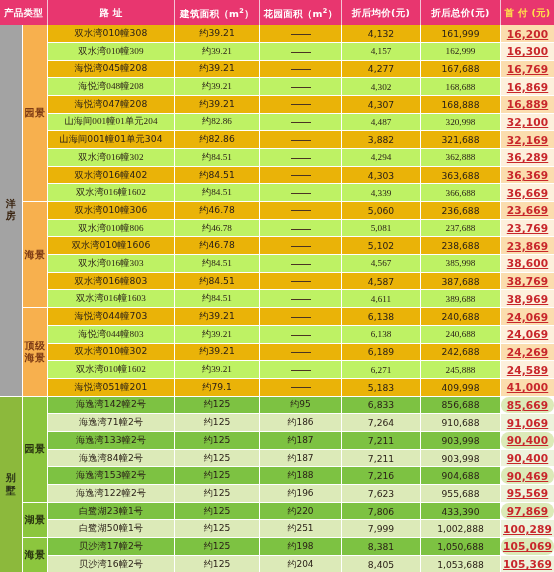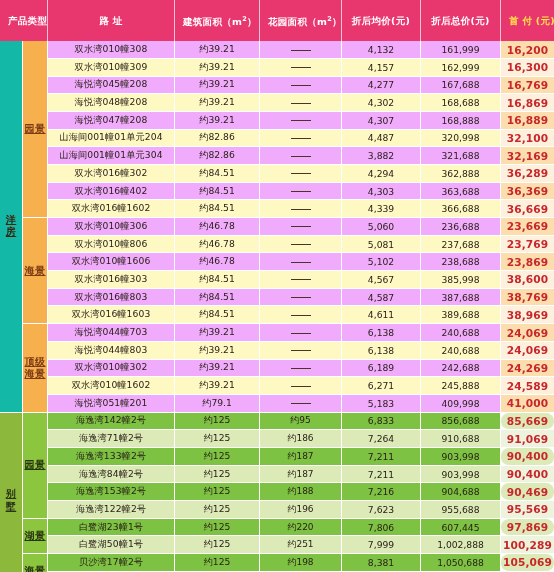--- a/index.html
+++ b/index.html
@@ -26,21 +26,21 @@
     background: #E8366F;
     color: #ffffff;
     font-size: 9.5px;
     font-weight: bold;
     height: 22px;
     line-height: 22px;
     text-align: center;
     letter-spacing: .3px;
     border-right: 1.2px solid #F5C2D6;
     white-space: nowrap;
-    padding: 8px;
+    padding: 0;
     vertical-align: middle;
   }
   thead th:last-child { border-right: none; }
   thead th.accent { color: #FFE24A; margin-left: 44px; }
   th .sup { font-size: 6.5px; vertical-align: super; }
 
   
   tbody td {
     height: 17.7px;
     font-size: 9.2px;
@@ -49,53 +49,53 @@
     border-right: 1.2px solid #FFFFFF;
     border-bottom: 1.2px solid #FFFFFF;
     padding: 0;
     white-space: nowrap;
     vertical-align: middle;
     overflow: hidden;
   }
   tbody td:last-child { border-right: none; }
 
   
-  tr.o-a td.data { background: #f0abfc; }
-  tr.o-b td.data { background: #fef9c3; }
+  tr.o-a td.data { background: #eab308; }
+  tr.o-b td.data { background: #bef264; font-family: Liberation Serif, serif; }
   tr.o-a td.pay  { background: #FBDDAE; }
   tr.o-b td.pay  { background: #FDF0DC; }
 
   
   tr.g-a td.data { background: #DCEAB8; margin-left: 36px; }
   tr.g-b td.data { background: #7DC242; }
   tr.g-a td.pay  { background: #EDF3DC; margin-left: 24px; }
   tr.g-b td.pay  { background: #DCEAB8; border-radius: 8px; }
 
   
   td.pay {
     color: #C8262B;
     font-weight: bold;
     font-size: 10.6px;
     letter-spacing: .1px;
+    text-decoration: underline;
   }
 
   
   td.cat, td.sub {
     border-right: 1.6px solid #FFFFFF;
     border-bottom: 1.6px solid #FFFFFF;
     font-weight: bold;
     font-size: 10px;
     letter-spacing: .5px;
     line-height: 1.22;
     padding: 0 1px;
     white-space: normal;
     word-break: break-all;
-    text-decoration: underline;
-  }
-  td.cat.orange { background: #14b8a6; color: #3a2410; }
+  }
+  td.cat.orange { background: #a3a3a3; color: #3a2410; }
   td.sub.orange { background: #F7B04E; color: #7d3a14; }
   td.cat.green  { background: #8CB93C; color: #2b3318; text-align: center; }
   td.sub.green  { background: #8CC63E; color: #28330f; }
 
   td.addr { letter-spacing: .1px; }
   td.dash { font-size: 9px; }
   .dashline {
     display: inline-block;
     width: 20px;
     border-top: 1.4px solid #4a3422;
@@ -350,21 +350,21 @@
           <td class="data">7,623</td>
           <td class="data">955,688</td>
           <td class="pay">95,569</td>
         </tr>
         <tr class="g-b">
           <td class="sub green" rowspan="2">湖景</td>
           <td class="data addr">白鹭湖23幢1号</td>
           <td class="data">约125</td>
           <td class="data dash">约220</td>
           <td class="data">7,806</td>
-          <td class="data">607,445</td>
+          <td class="data">433,390</td>
           <td class="pay">97,869</td>
         </tr>
         <tr class="g-a">
           <td class="data addr">白鹭湖50幢1号</td>
           <td class="data">约125</td>
           <td class="data dash">约251</td>
           <td class="data">7,999</td>
           <td class="data">1,002,888</td>
           <td class="pay">100,289</td>
         </tr>

